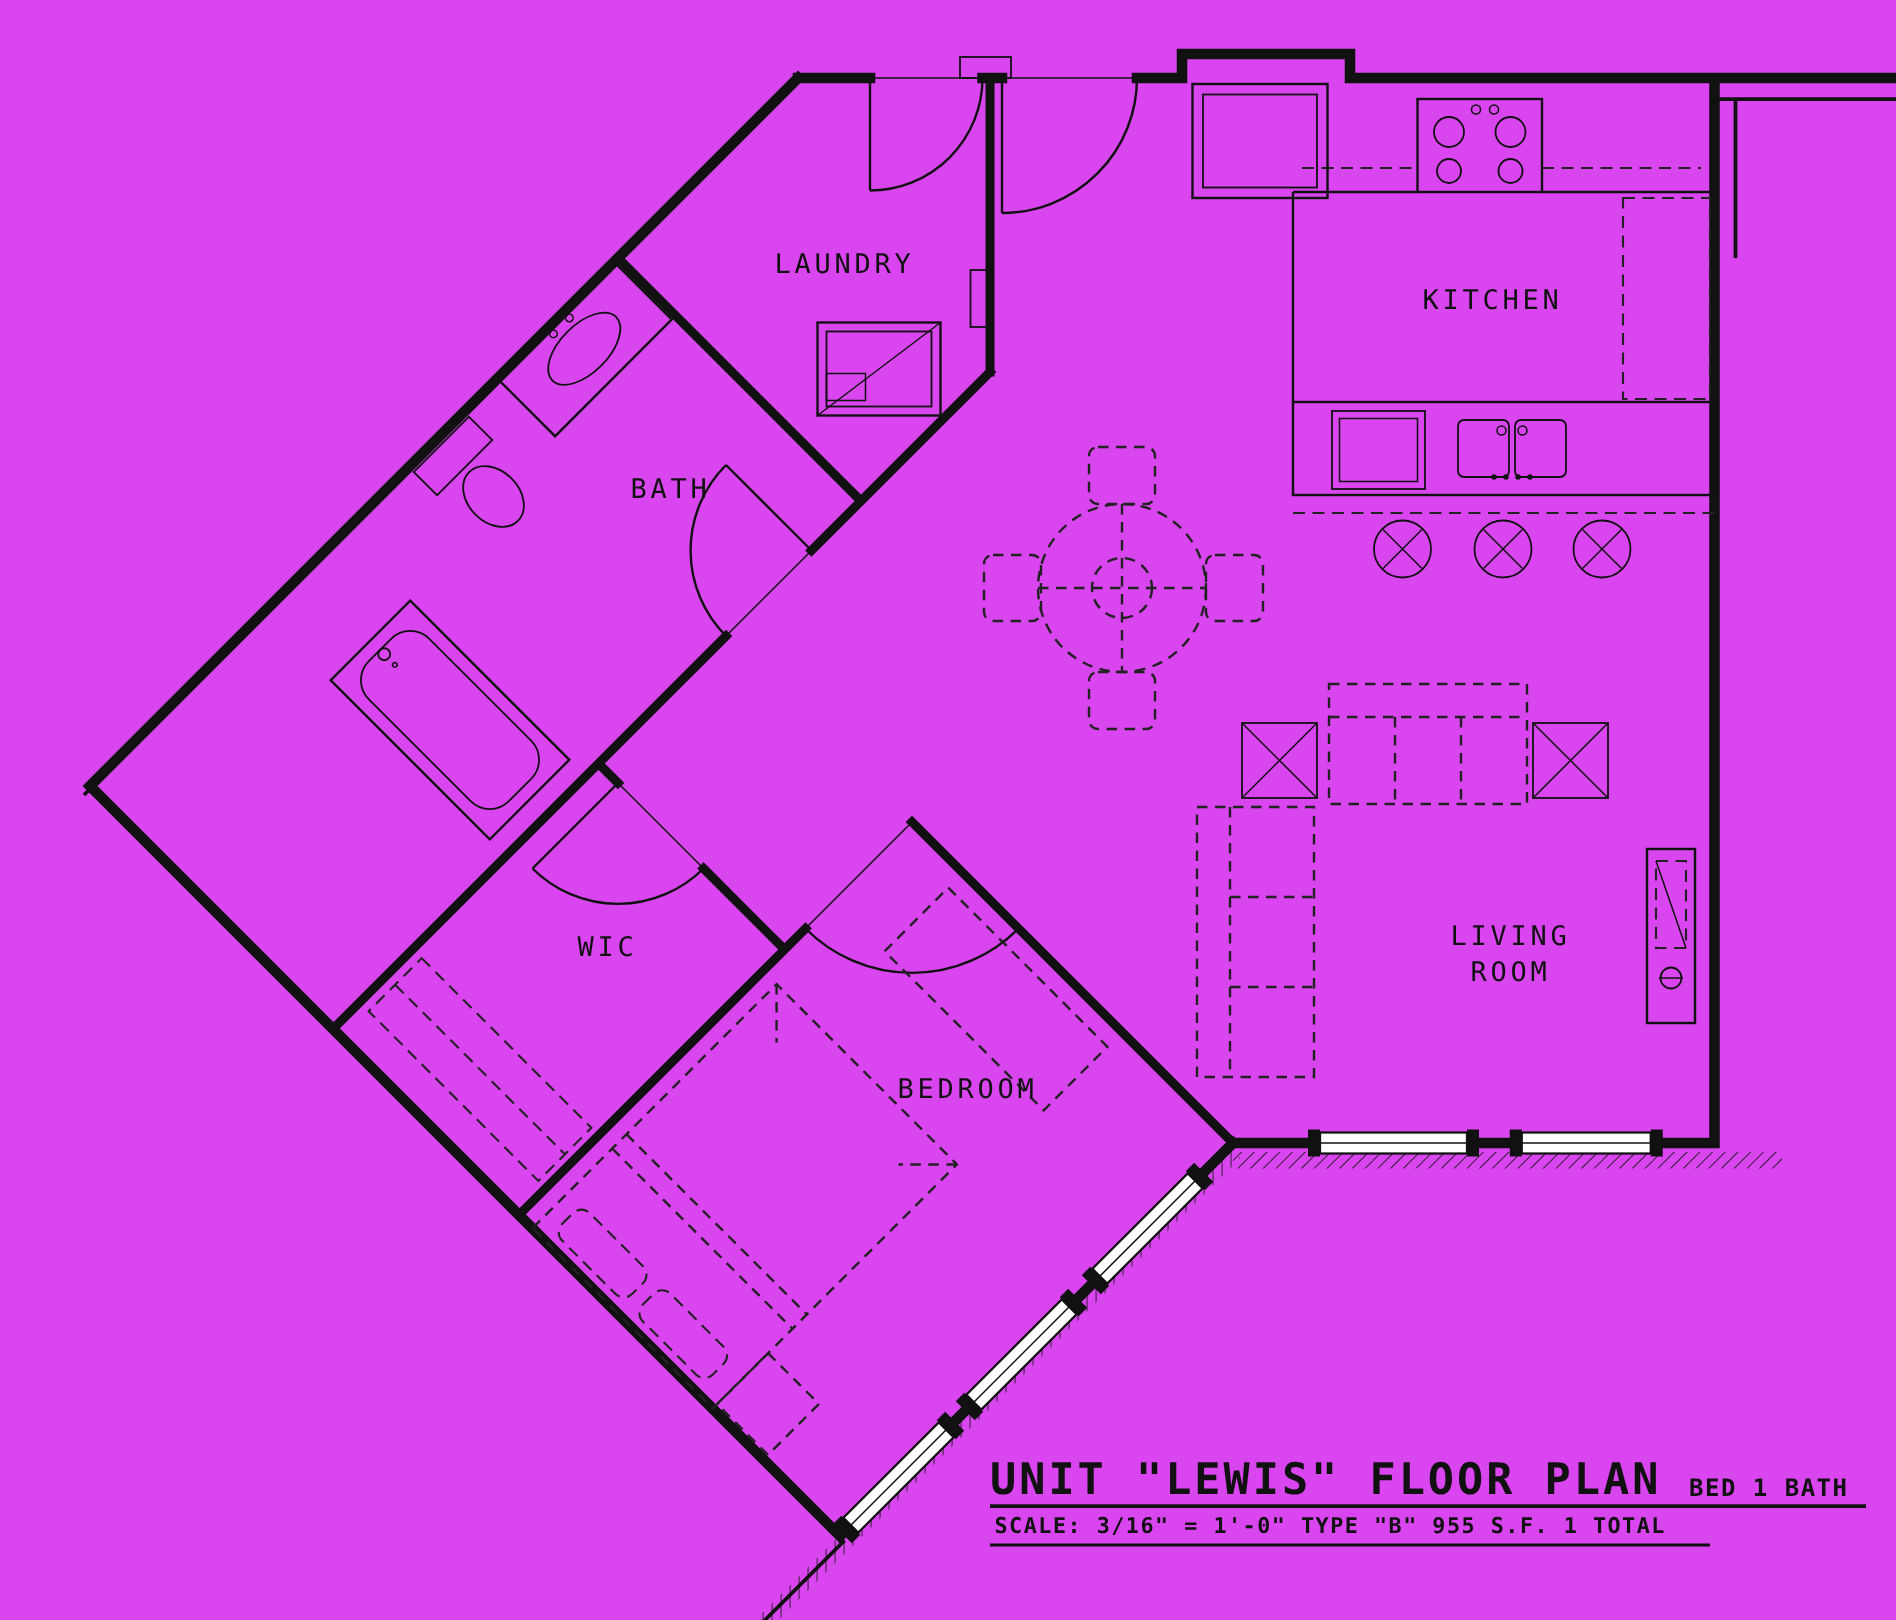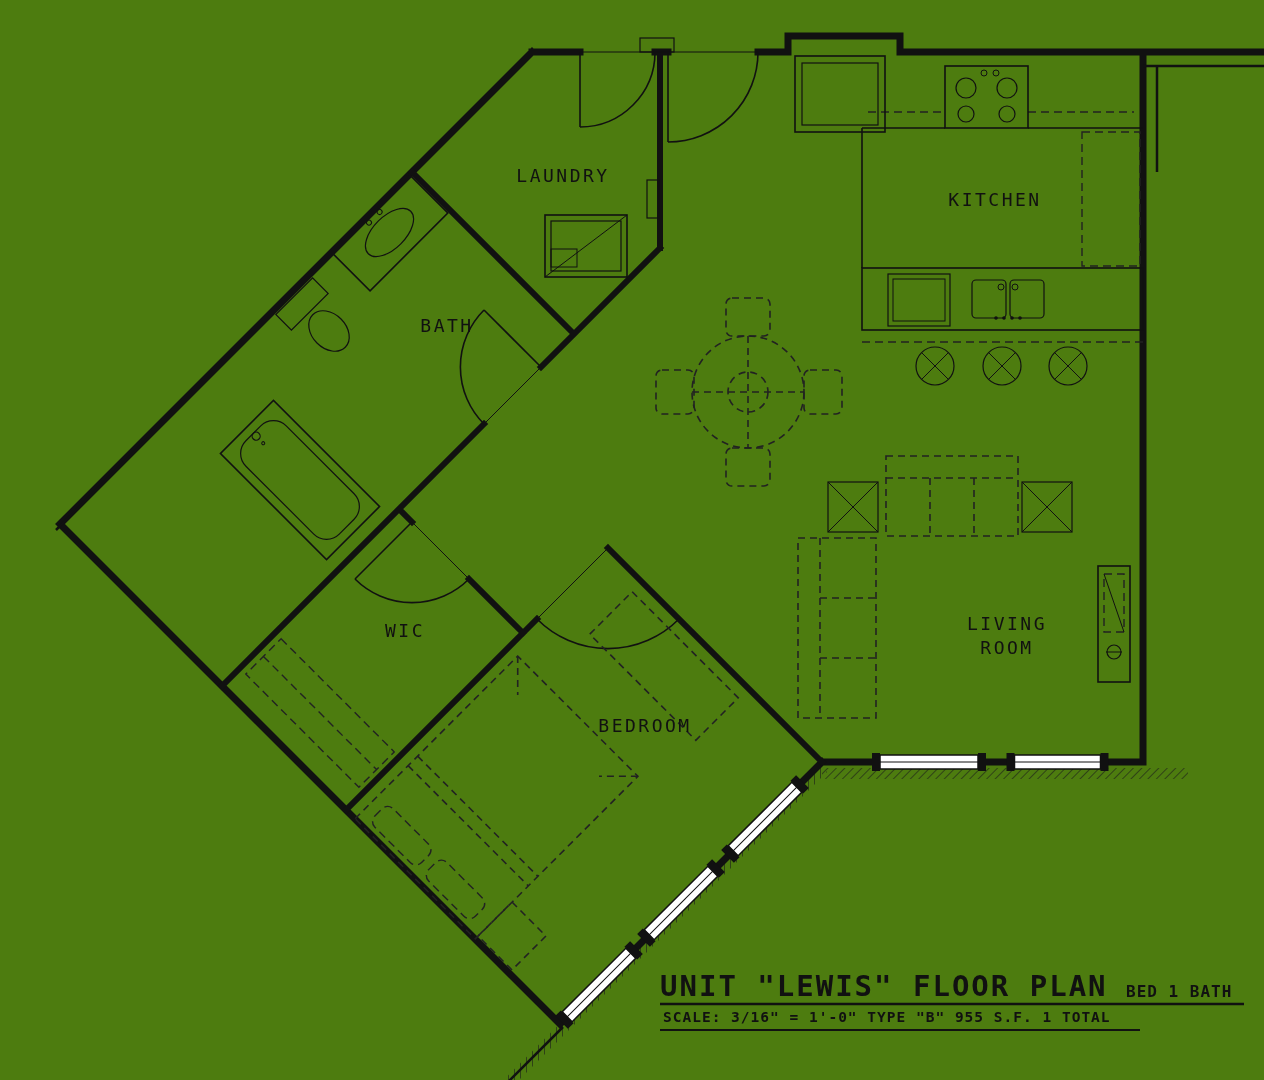--- a/index.html
+++ b/index.html
@@ -1,16 +1,16 @@
 <!DOCTYPE html>
 <html><head>
 <meta charset="utf-8">
 <style>
   html,body{margin:0;padding:0;background:#ffffff;}
-  .page{width:1264px;height:1080px;position:relative;background:#4d7c0f;overflow:hidden;text-align:center;}
+  .page{width:1264px;height:1080px;position:relative;background:#d946ef;overflow:hidden;text-align:center;}
   svg text{font-family:"DejaVu Sans Mono","Liberation Mono",monospace;fill:#111;}
   .room-label{font-size:18px;letter-spacing:2.5px;}
   .title-main{font-size:29px;letter-spacing:2px;font-weight:bold;}
   .title-sub{font-size:16px;letter-spacing:1px;font-weight:bold;}
   .title-scale{font-size:14.5px;letter-spacing:1px;font-weight:bold;}
   .wall-ext{stroke:#111;stroke-width:7;fill:none;stroke-linecap:square;}
   .wall-int{stroke:#111;stroke-width:6;fill:none;stroke-linecap:square;}
   .wall-min{stroke:#111;stroke-width:2.5;fill:none;}
   .thin{stroke:#111;stroke-width:1.6;fill:none;}
   .thin2{stroke:#111;stroke-width:1.2;fill:none;}

